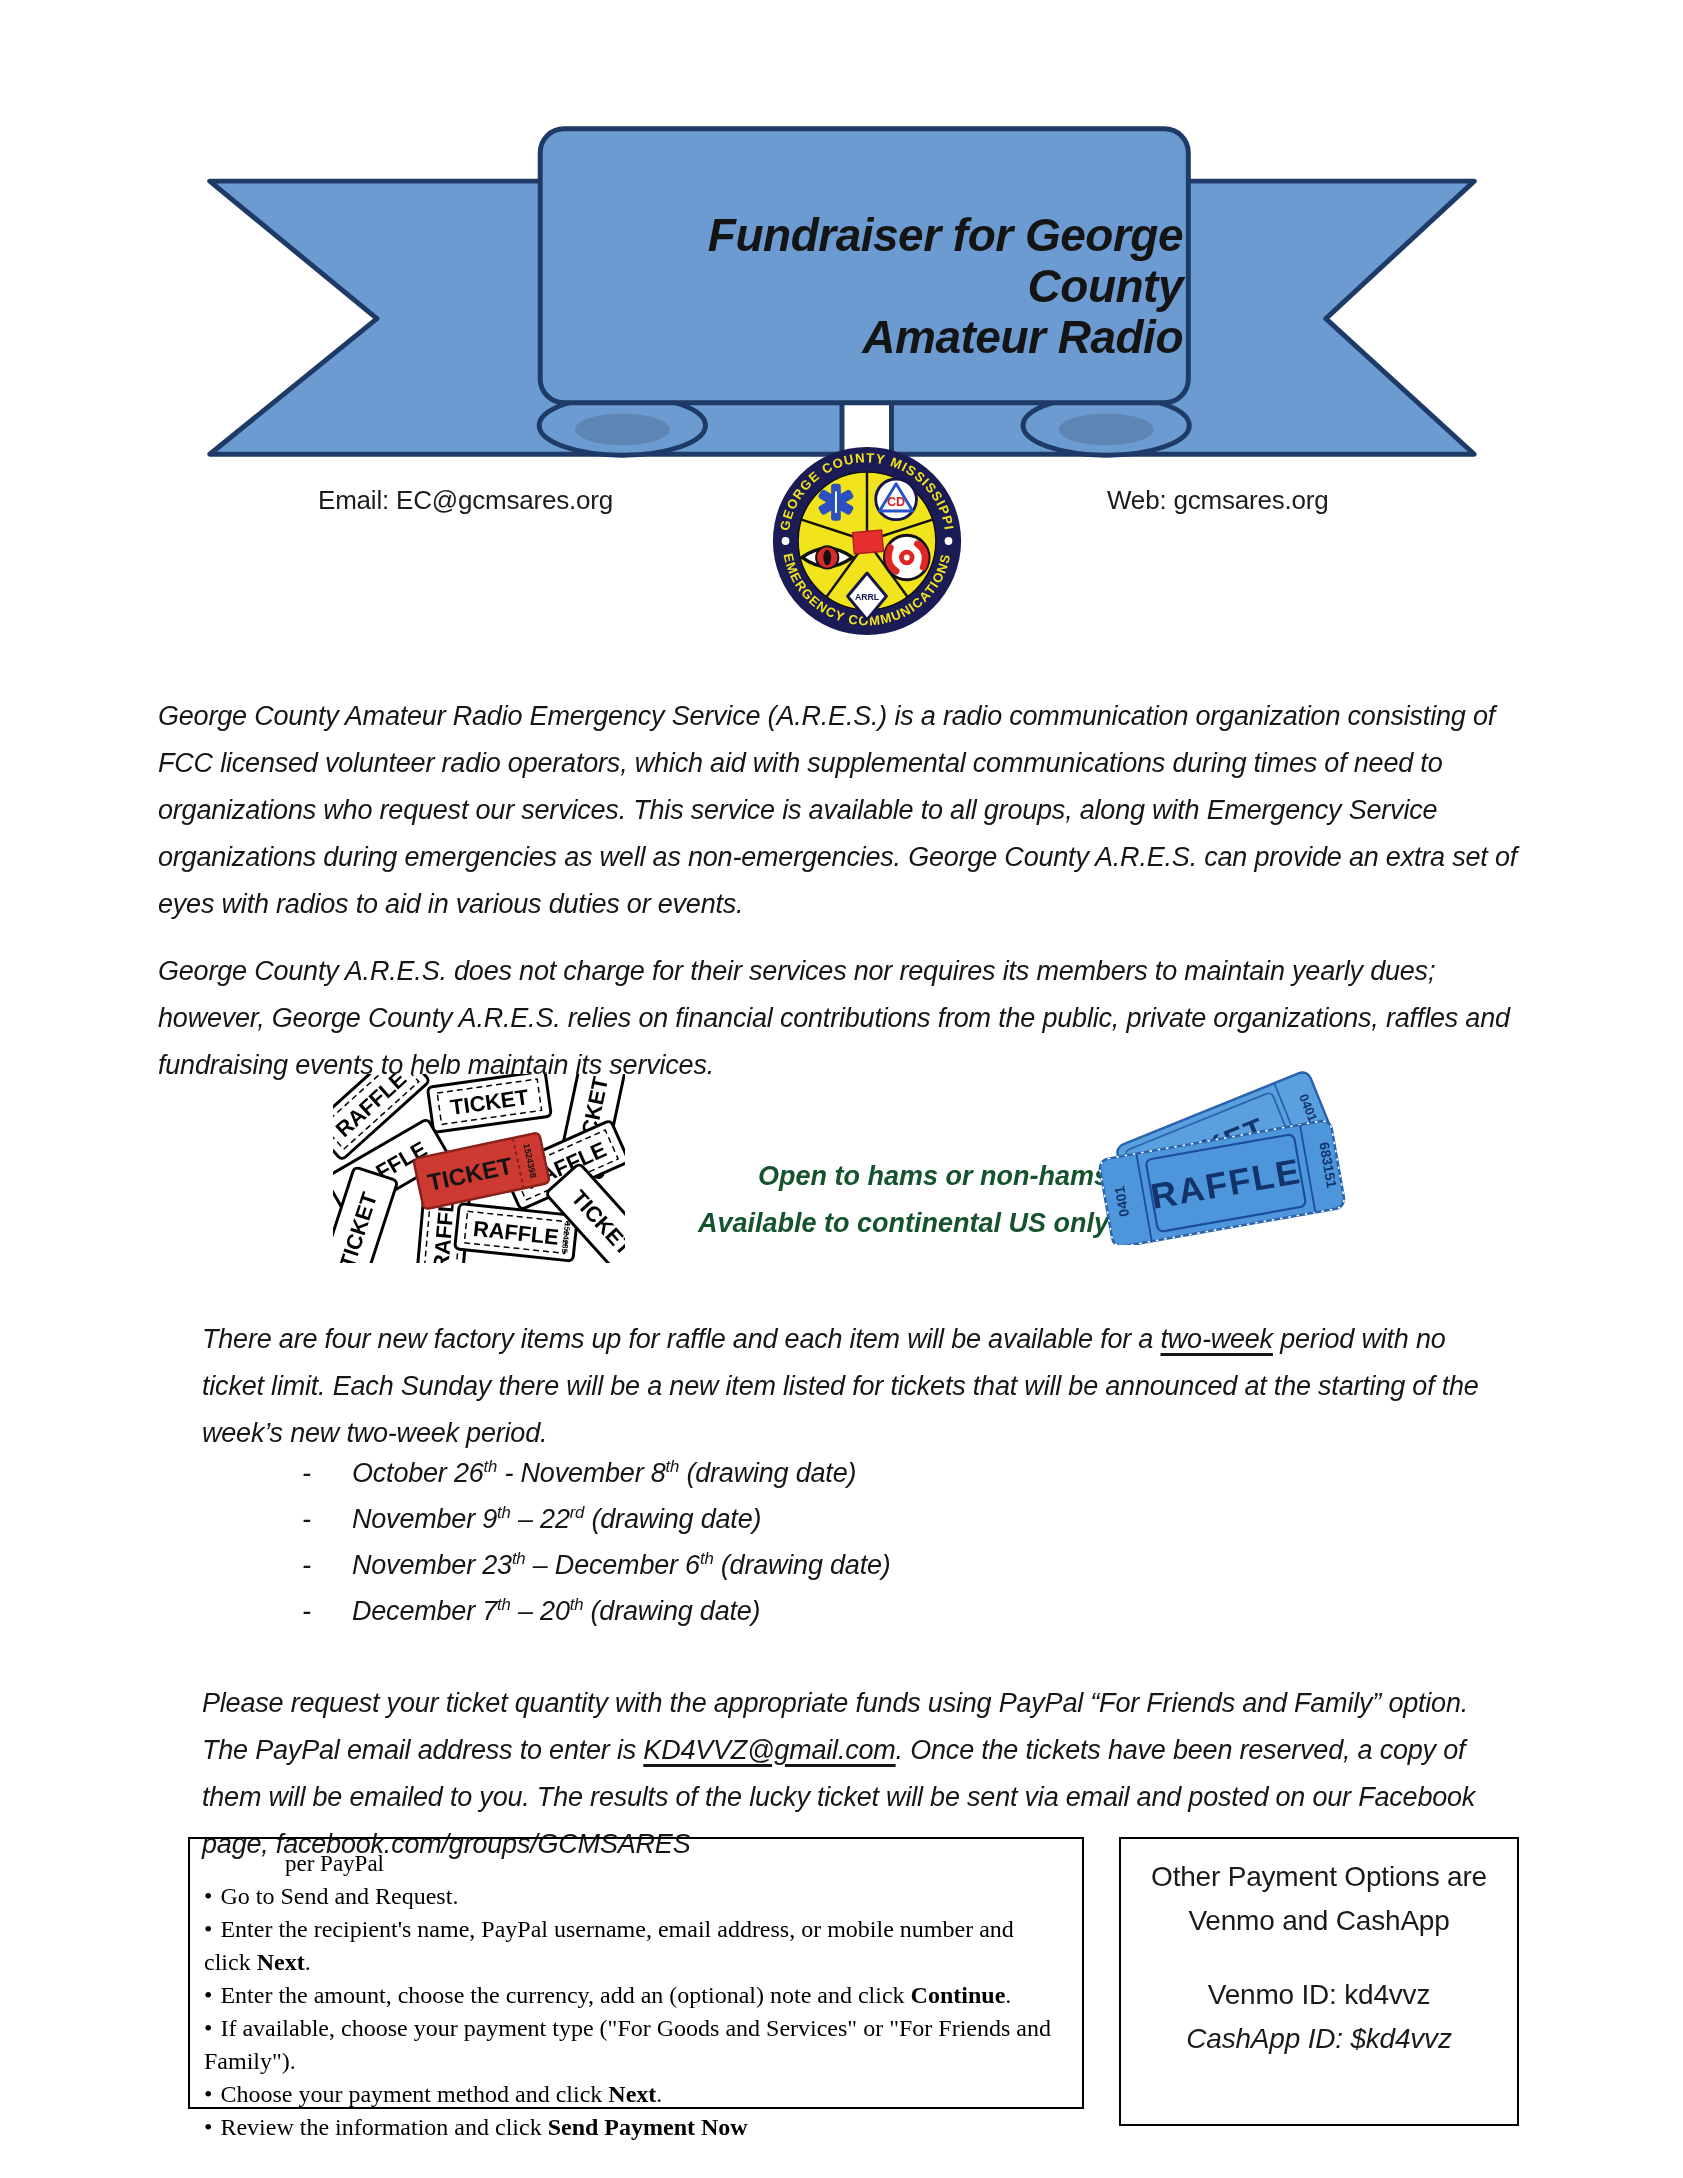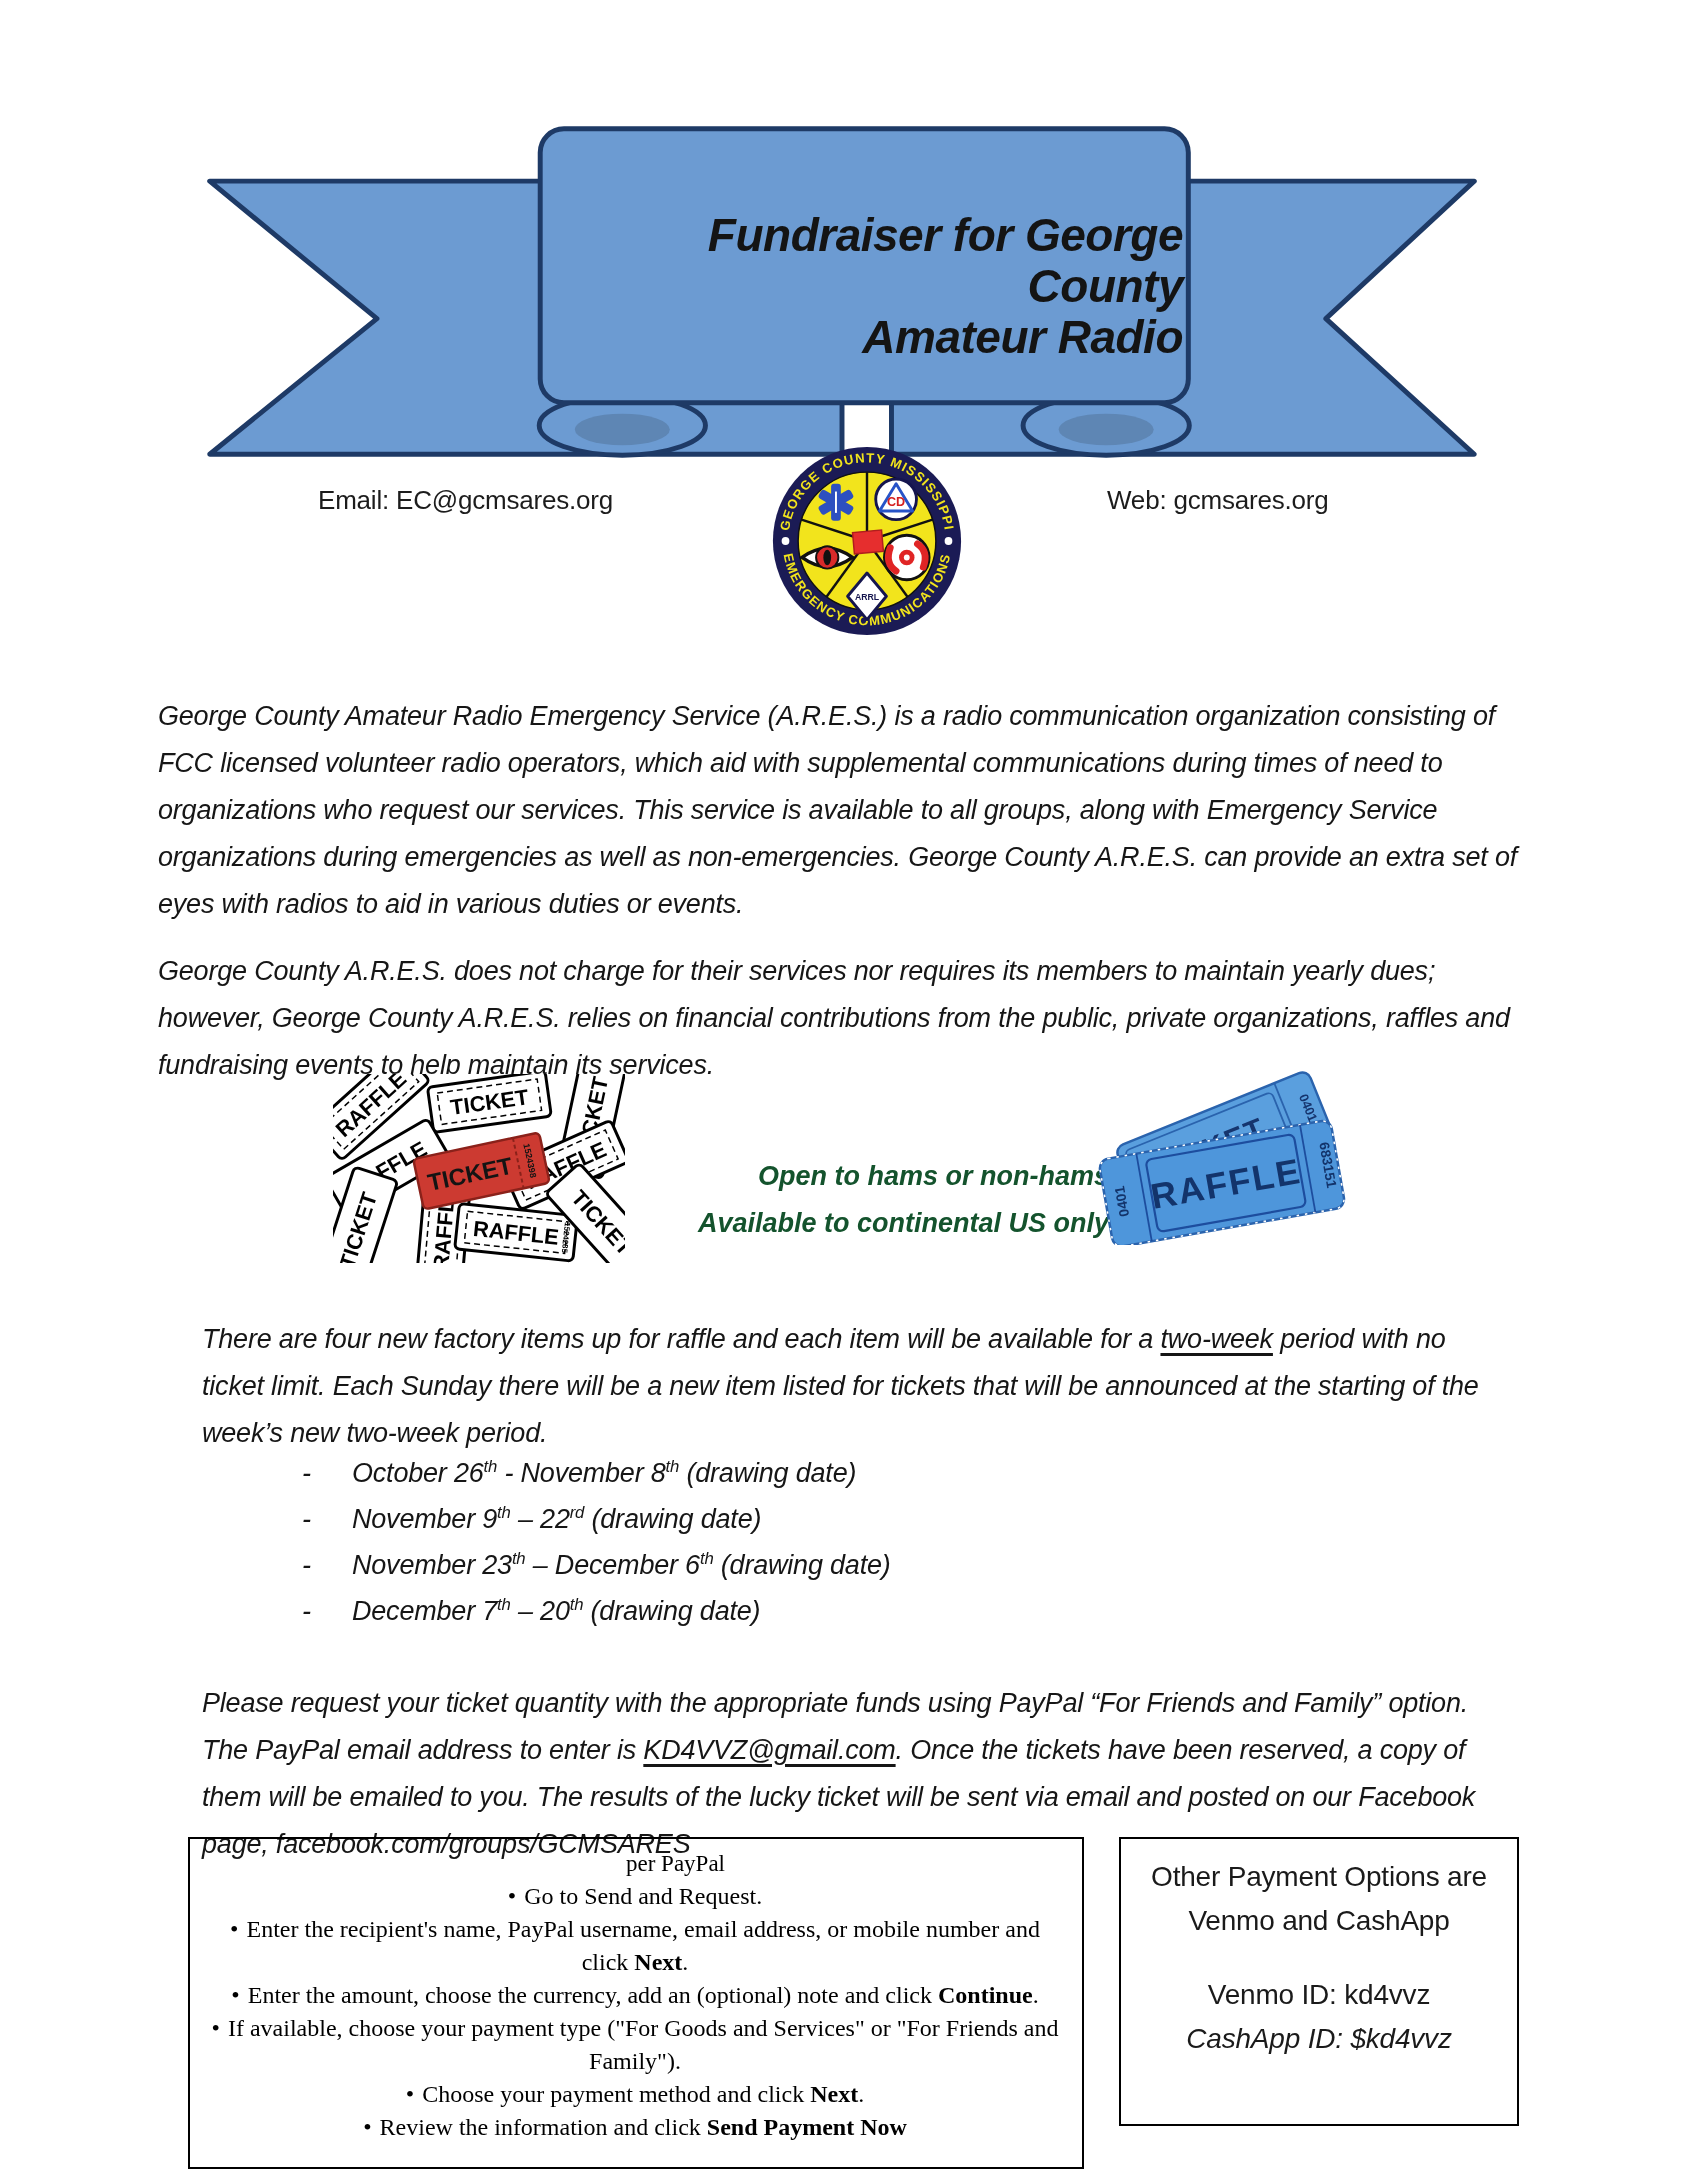--- a/index.html
+++ b/index.html
@@ -25,23 +25,23 @@
   .email-link{color:#161616;text-decoration:underline;text-decoration-thickness:2.5px;text-underline-offset:5px;cursor:pointer;}
   
   .raffle-note{left:614px;top:1117px;width:495px;text-align:right;
     font-weight:bold;font-style:italic;font-size:27px;line-height:47px;color:#14532d;margin-top:36px;}
   
   .dates{left:302px;top:1450px;list-style:none;margin:0;padding:0;}
   .dates li{display:flex;font-style:italic;font-size:27px;line-height:46px;color:#161616;letter-spacing:-0.2px;}
   .dates .dash{width:50px;}
   sup{font-size:0.62em;line-height:0;vertical-align:super;}
   
-  .paypal-box{left:188px;top:1837px;width:896px;height:332px;border:2.5px solid #000;box-sizing:border-box;
+  .paypal-box{left:188px;top:1837px;width:896px;height:272px;border:2.5px solid #000;box-sizing:border-box;
     font-family:"Liberation Serif",serif;font-size:24px;line-height:33px;color:#000;
-    padding:8px 16px 0 14px;text-align:center;}
+    padding:8px 16px 0 14px;}
   .pp-header{margin-left:81px;font-size:23px;}
   .pp-bullet{margin-right:8px;}
   .bold{font-weight:bold;}
   
   .other-box{left:1119px;top:1837px;width:400px;height:289px;border:2.5px solid #000;box-sizing:border-box;
     text-align:center;font-size:28px;line-height:44px;color:#1a1a1a;padding-top:16px;letter-spacing:-0.2px;}
   .other-box .gap1{margin-top:30px;}
   .other-box .gap2{font-style:italic;}
 </style>
 </head>

